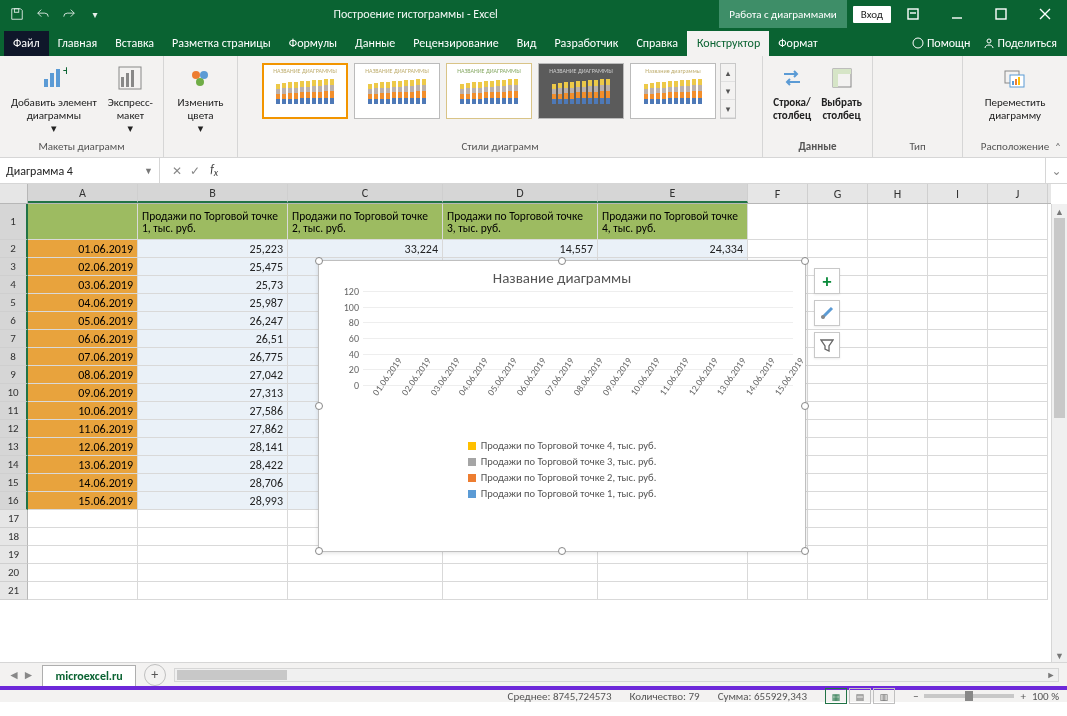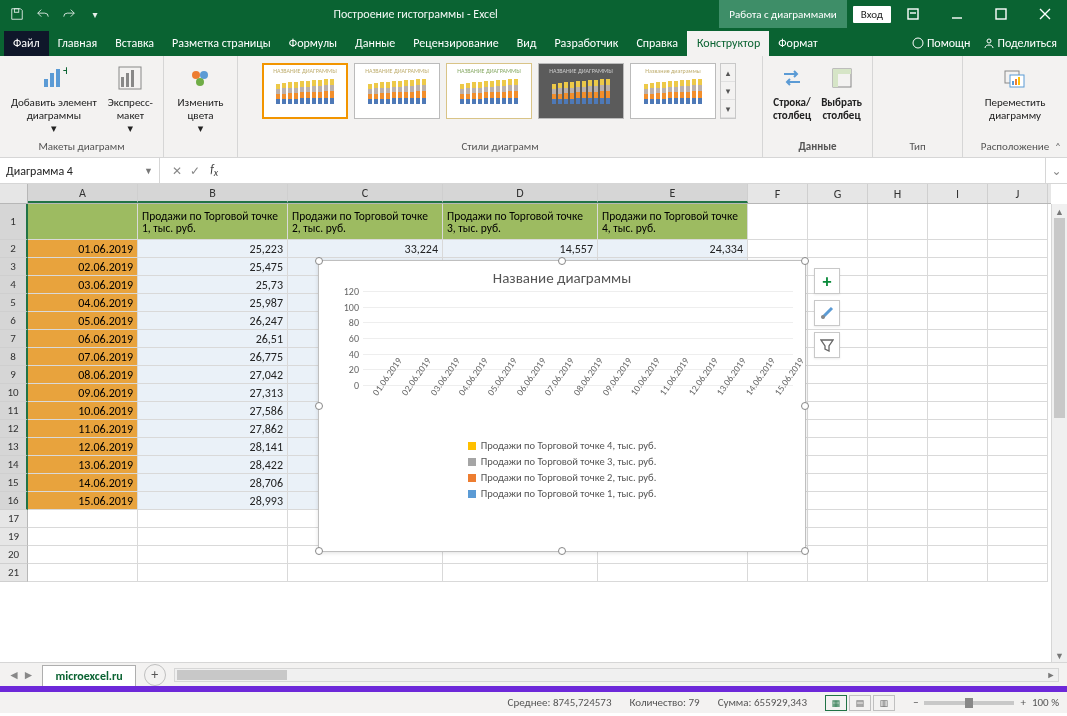--- a/index.html
+++ b/index.html
@@ -92,21 +92,21 @@
 .vscroll .arr { position:absolute; left:0;right:0;height:14px;display:flex;align-items:center;justify-content:center;color:#777;font-size:9px;}
 
 .tabbar { height:24px; border-top:1px solid #d6d6d6; display:flex; align-items:center; background:#f3f2f1; font-size:12px;}
 .tabnav { padding:0 8px; color:#888; display:flex; gap:4px;}
 .sheet-tab { padding:3px 12px; border:1px solid #aeaeae; border-bottom:none; background:#fff; color:#0a6332; font-weight:600; position:relative; top:1px;}
 .addsheet { width:22px;height:22px;border:1px solid #c0c0c0;border-radius:50%;margin-left:8px;display:flex;align-items:center;justify-content:center;color:#555;font-size:14px;}
 .hscroll { flex:1; margin:0 8px; height:14px; background:#f0f0f0; border:1px solid #d6d6d6; position:relative;}
 .hscroll .thumb{position:absolute;left:2px;top:1px;bottom:1px;width:110px;background:#c8c8c8;}
 .hscroll .arr{position:absolute;top:0;bottom:0;width:14px;display:flex;align-items:center;justify-content:center;color:#777;font-size:9px;}
 
-.status { height:27px; background:#f3f2f1; border-top:6px solid #6d28d9; display:flex; align-items:center; font-size:11px; color:#555; padding:0 8px; gap:18px;}
+.status { height:16px; background:#f3f2f1; border-top:4px solid #6d28d9; display:flex; align-items:center; font-size:11px; color:#555; padding:0 8px; gap:18px;}
 .status .spacer{flex:1;}
 .viewbtn { width:22px;height:16px;border:1px solid #c0c0c0;display:flex;align-items:center;justify-content:center;font-size:9px;color:#666;}
 .viewbtn.active{border-color:#217346;color:#217346;}
 .zoom { display:flex; align-items:center; gap:6px;}
 .zslider { width:90px;height:4px;background:#c8c8c8;position:relative;}
 .zslider .zthumb{position:absolute;left:50%;top:-3px;width:8px;height:10px;background:#888;margin-left:-4px;}
 </style>
 </head>
 <body>
 
@@ -582,20 +582,33 @@
         <div class="cell cD datacell" style="justify-content:flex-end"></div>
         <div class="cell cE datacell" style="justify-content:flex-end"></div>
         <div class="cell cN "></div>
         <div class="cell cN "></div>
         <div class="cell cN "></div>
         <div class="cell cN "></div>
         <div class="cell cN "></div>
       </div>
       <div class="row">
         <div class="rowhdr">17</div>
+        <div class="cell cA "></div>
+        <div class="cell cB "></div>
+        <div class="cell cC "></div>
+        <div class="cell cD "></div>
+        <div class="cell cE "></div>
+        <div class="cell cN "></div>
+        <div class="cell cN "></div>
+        <div class="cell cN "></div>
+        <div class="cell cN "></div>
+        <div class="cell cN "></div>
+      </div>
+      <div class="row">
+        <div class="rowhdr">18</div>
         <div class="cell cA "></div>
         <div class="cell cB "></div>
         <div class="cell cC "></div>
         <div class="cell cD "></div>
         <div class="cell cE "></div>
         <div class="cell cN "></div>
         <div class="cell cN "></div>
         <div class="cell cN "></div>
         <div class="cell cN "></div>
         <div class="cell cN "></div>

